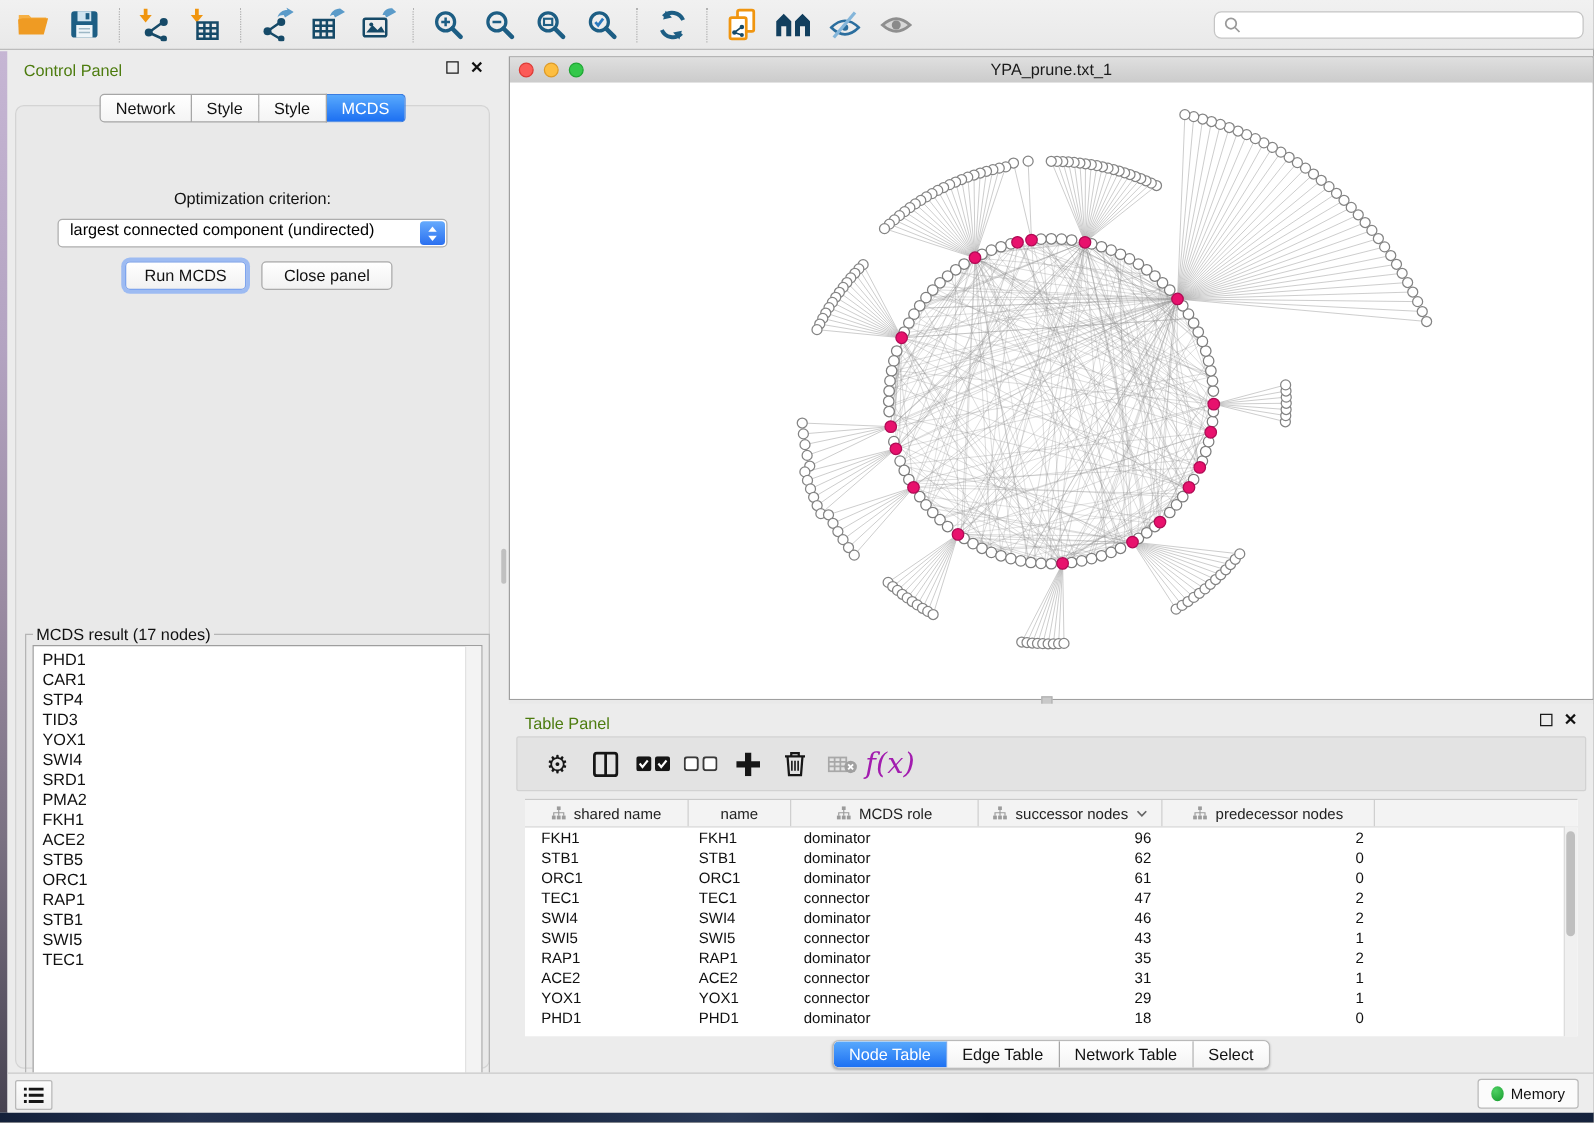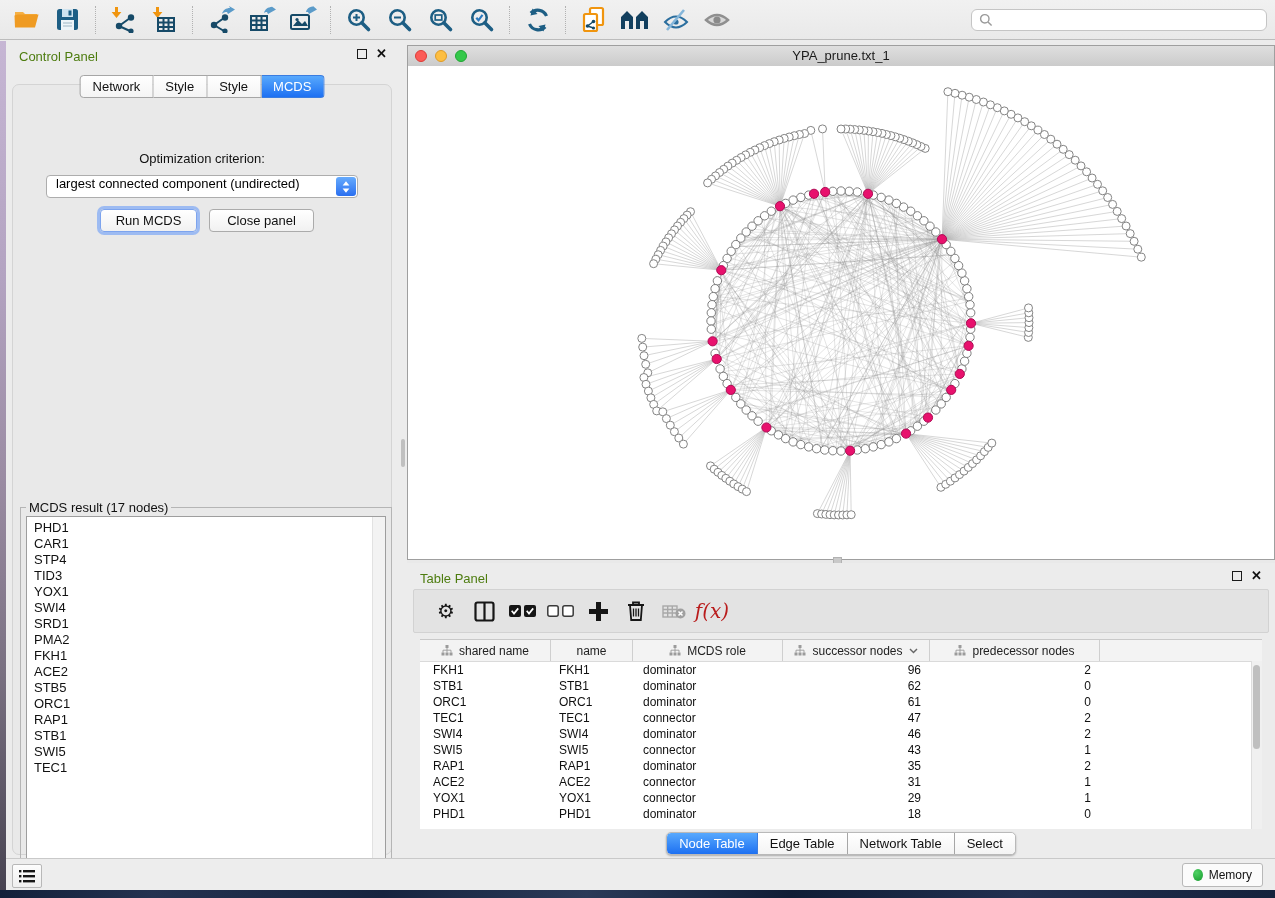--- a/index.html
+++ b/index.html
@@ -51,21 +51,21 @@
   .tl{position:absolute;top:4px;width:12px;height:12px;border-radius:50%;box-sizing:border-box;}
   .tl.red{left:7px;background:#fc5b57;border:1px solid #dd3b36;}
   .tl.yellow{left:27px;background:#fdbe41;border:1px solid #de9b27;}
   .tl.green{left:47px;background:#34c84a;border:1px solid #1fa634;}
   #netcanvas{position:absolute;left:0;top:20px;width:866px;height:493px;background:#fff;}
   
   #table-panel{position:absolute;left:407px;top:563px;width:868px;height:295px;background:#ececec;}
   #table-toolbar{position:absolute;left:6px;right:6px;top:26px;height:44px;background:#e3e3e3;border:1px solid #d2d2d2;border-radius:2px;box-sizing:border-box;display:flex;align-items:center;padding-left:13px;}
   .ttbtn{width:38px;height:36px;display:flex;align-items:center;justify-content:center;background:none;border:none;padding:0;}
   .gearglyph{font-size:20px;color:#161616;font-family:"DejaVu Sans",sans-serif;}
-  .fx{font-family:"DejaVu Serif",serif;font-style:italic;font-size:20px;color:#b91c1c;}
+  .fx{font-family:"DejaVu Serif",serif;font-style:italic;font-size:23px;color:#a21caf;}
   #datatable{position:absolute;left:13px;top:76px;width:842px;height:190px;background:#fff;border-top:1px solid #c9c9c9;box-sizing:border-box;}
   #thead{display:flex;height:21px;background:#f3f3f3;border-bottom:1px solid #dadada;}
   .th{box-sizing:border-box;border-right:1px solid #cfcfcf;display:flex;align-items:center;justify-content:center;gap:6px;font-size:12px;color:#222;white-space:nowrap;overflow:hidden;}
   .th.filler{border-right:none;flex:1;}
   .tr{display:flex;height:16px;line-height:16px;}
   .td{box-sizing:border-box;font-size:12px;color:#101010;white-space:nowrap;overflow:hidden;}
   .td.c0{padding-left:13px;}
   .td.c1{padding-left:8px;}
   .td.c2{padding-left:10px;}
   .td.num{text-align:right;padding-right:9px;}

